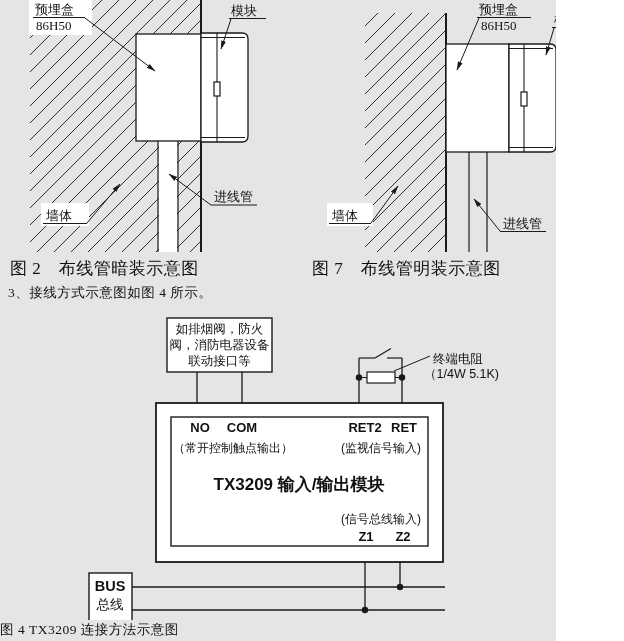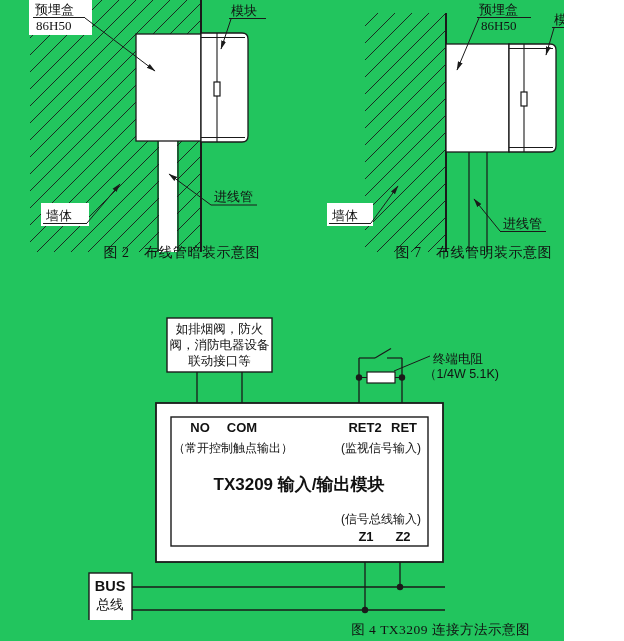--- a/index.html
+++ b/index.html
@@ -1,30 +1,30 @@
 <!DOCTYPE html>
 <html><head>
 <meta charset="utf-8">
 <style>
   html,body{margin:0;padding:0;background:#ffffff;}
   .page{
-    position:relative;width:556px;height:641px;background:#22c55e;overflow:hidden;
-    font-family:"Liberation Serif","DejaVu Serif",serif;color:#111;padding-left:8px;
+    position:relative;width:556px;height:641px;background:#e5e5e5;overflow:hidden;
+    font-family:"Liberation Serif","DejaVu Serif",serif;color:#111;
   }
   .page svg{position:absolute;left:0;display:block;}
   svg text{fill:#111;}
   .serif-t{font-family:"Liberation Serif","DejaVu Serif",serif;}
   .sans-t{font-family:"Liberation Sans","DejaVu Sans",sans-serif;}
   .caption{
-    position:absolute;top:244px;font-size:14px;text-align:right;
+    position:absolute;top:257px;font-size:17px;text-align:left;
     letter-spacing:0.5px;white-space:pre;
   }
   .cap2{left:10px;width:250px;}
   .cap3{left:312px;width:240px;}
-  .cap4{position:absolute;top:621px;left:0;width:530px;text-align:right;
+  .cap4{position:absolute;top:621px;left:0;width:530px;text-align:left;
     font-size:13.5px;letter-spacing:0.5px;white-space:pre;}
   .body-text{position:absolute;left:8px;top:284px;font-size:13.5px;letter-spacing:0.5px;white-space:pre;}
 </style>
 </head>
 <body>
 
 <div class="page">
 
   <svg width="624" height="256" style="top:0">
     <defs>
@@ -106,20 +106,21 @@
       <text class="serif-t" x="481" y="30" font-size="13">86H50</text>
       <text class="serif-t" x="554" y="24" font-size="13">模块</text>
       <text class="serif-t" x="332" y="220" font-size="13">墙体</text>
       <text class="serif-t" x="503" y="228" font-size="13">进线管</text>
     </g>
   </svg>
 
   <div class="caption cap2">图 2　布线管暗装示意图</div>
   <div class="caption cap3">图 7　布线管明装示意图</div>
 
+  <div class="body-text">3、接线方式示意图如图 4 所示。</div>
 
   <svg width="624" height="320" style="top:300px">
 
     <rect x="167" y="18" width="105" height="54" fill="#fff" stroke="#1a1a1a" stroke-width="1.4"></rect>
     <text class="sans-t" x="219.5" y="33" font-size="12.5" text-anchor="middle">如排烟阀，防火</text>
     <text class="sans-t" x="219.5" y="49" font-size="12.5" text-anchor="middle">阀，消防电器设备</text>
     <text class="sans-t" x="219.5" y="65" font-size="12.5" text-anchor="middle">联动接口等</text>
 
     <line x1="197" y1="72" x2="197" y2="103" stroke="#1a1a1a" stroke-width="1.3"></line>
     <line x1="242" y1="72" x2="242" y2="103" stroke="#1a1a1a" stroke-width="1.3"></line>

